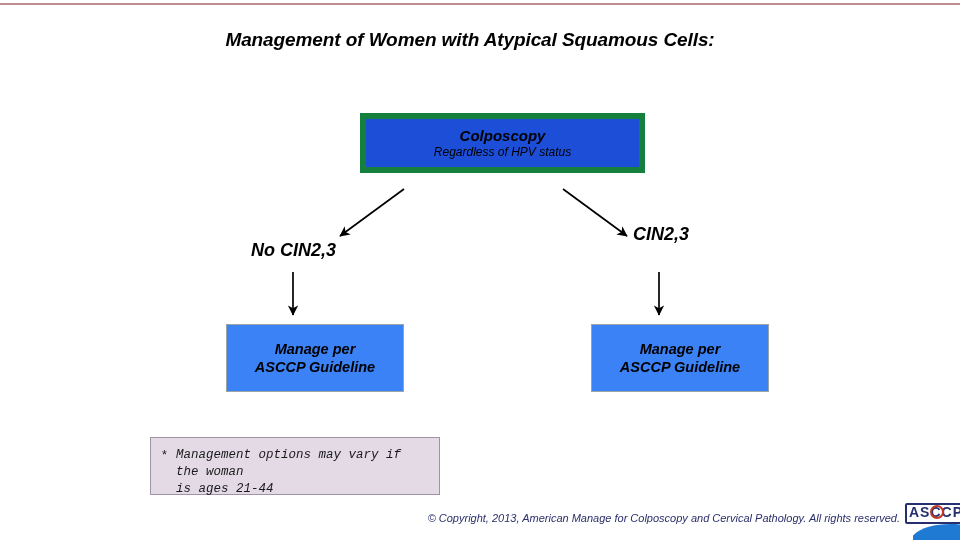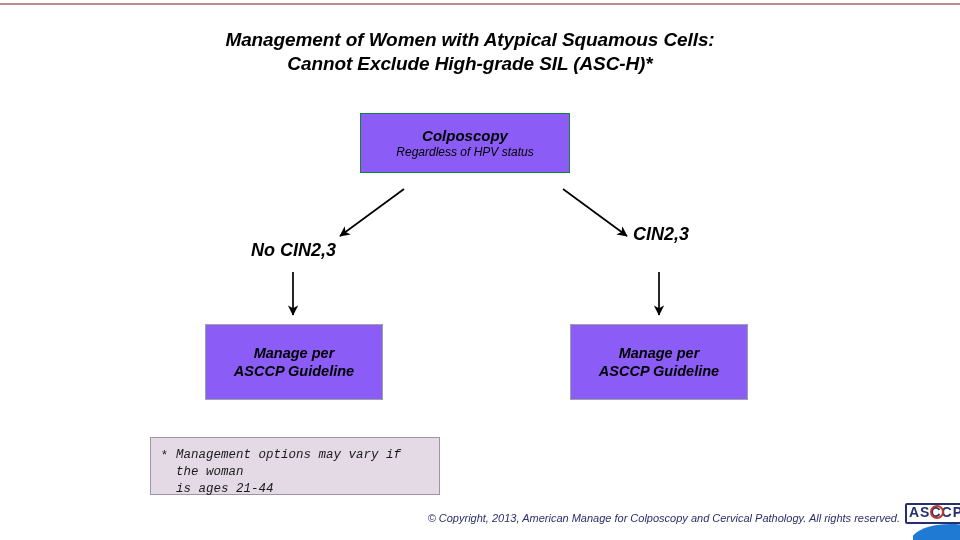--- a/index.html
+++ b/index.html
@@ -49,45 +49,46 @@
     display: flex;
     flex-direction: column;
     align-items: center;
     justify-content: center;
     text-align: center;
     color: #000000;
   }
   .node-green {
     left: 360px;
     top: 113px;
-    width: 210px;
+    width: 285px;
     height: 60px;
-    background: #8b5cf6;
-    border: 1px solid #15803d;
+    background: #1d4ed8;
+    border: 6px solid #15803d;
   }
   .node-green .head {
     font-weight: bold;
     font-style: italic;
     font-size: 15px;
     line-height: 18px;
   }
   .node-green .sub {
     font-style: italic;
     font-size: 12px;
     line-height: 15px;
   }
   .node-blue {
     width: 178px;
-    height: 76px;
-    background: #8b5cf6;
+    height: 68px;
+    background: #3b82f6;
     border: 1px solid #9aa3a6;
     font-weight: bold;
     font-style: italic;
     font-size: 14.5px;
     line-height: 18px;
+    margin-left: 21px;
   }
   .node-blue.left  { left: 205px; top: 324px; }
   .node-blue.right { left: 570px; top: 324px; }
   .node-blue span { display: block; }
 
   
   .branch-label {
     position: absolute;
     font-weight: bold;
     font-style: italic;
@@ -200,21 +201,20 @@
 </style>
 </head>
 <body>
 
 <div id="slide">
 
   <div class="top-rule"></div>
 
   <div class="title">
     <span>Management of Women with Atypical Squamous Cells:</span>
-    <span class="line2">Cannot Exclude High-grade SIL (ASC-H)*</span>
   </div>
 
   <svg class="connectors" viewBox="0 0 960 540" width="960" height="540">
     <defs>
       <marker id="arrowhead" markerWidth="7" markerHeight="7" refX="5.6" refY="3" orient="auto" markerUnits="strokeWidth">
         <path d="M0,0 L6,3 L0,6 L1.6,3 z" fill="#000000"></path>
       </marker>
     </defs>
 
     <line x1="404" y1="189" x2="340" y2="236" stroke="#000000" stroke-width="1.7" marker-end="url(#arrowhead)"></line>

